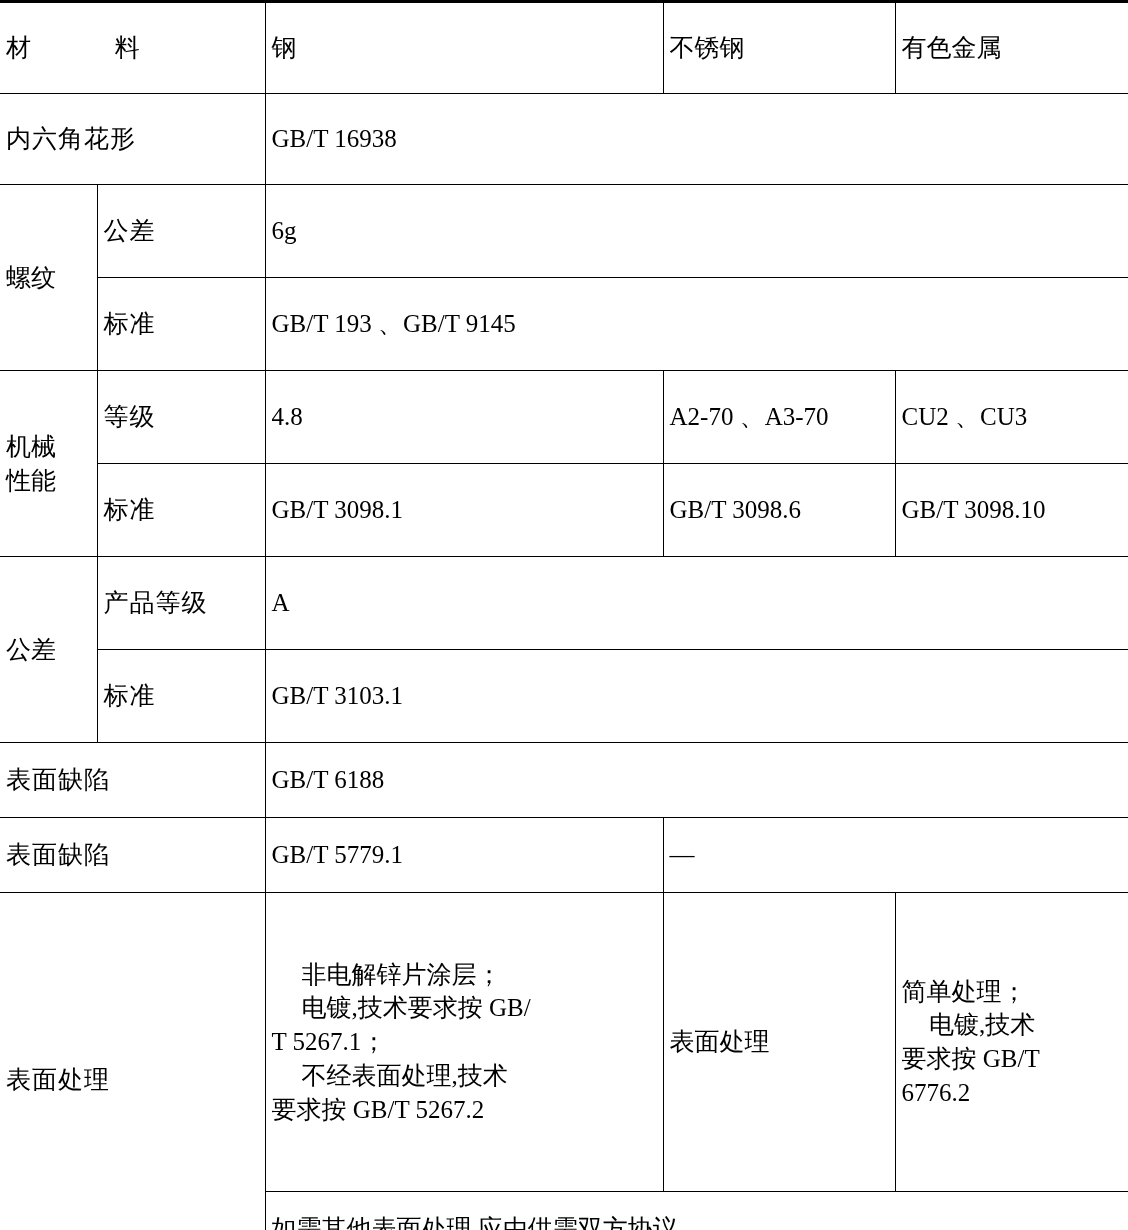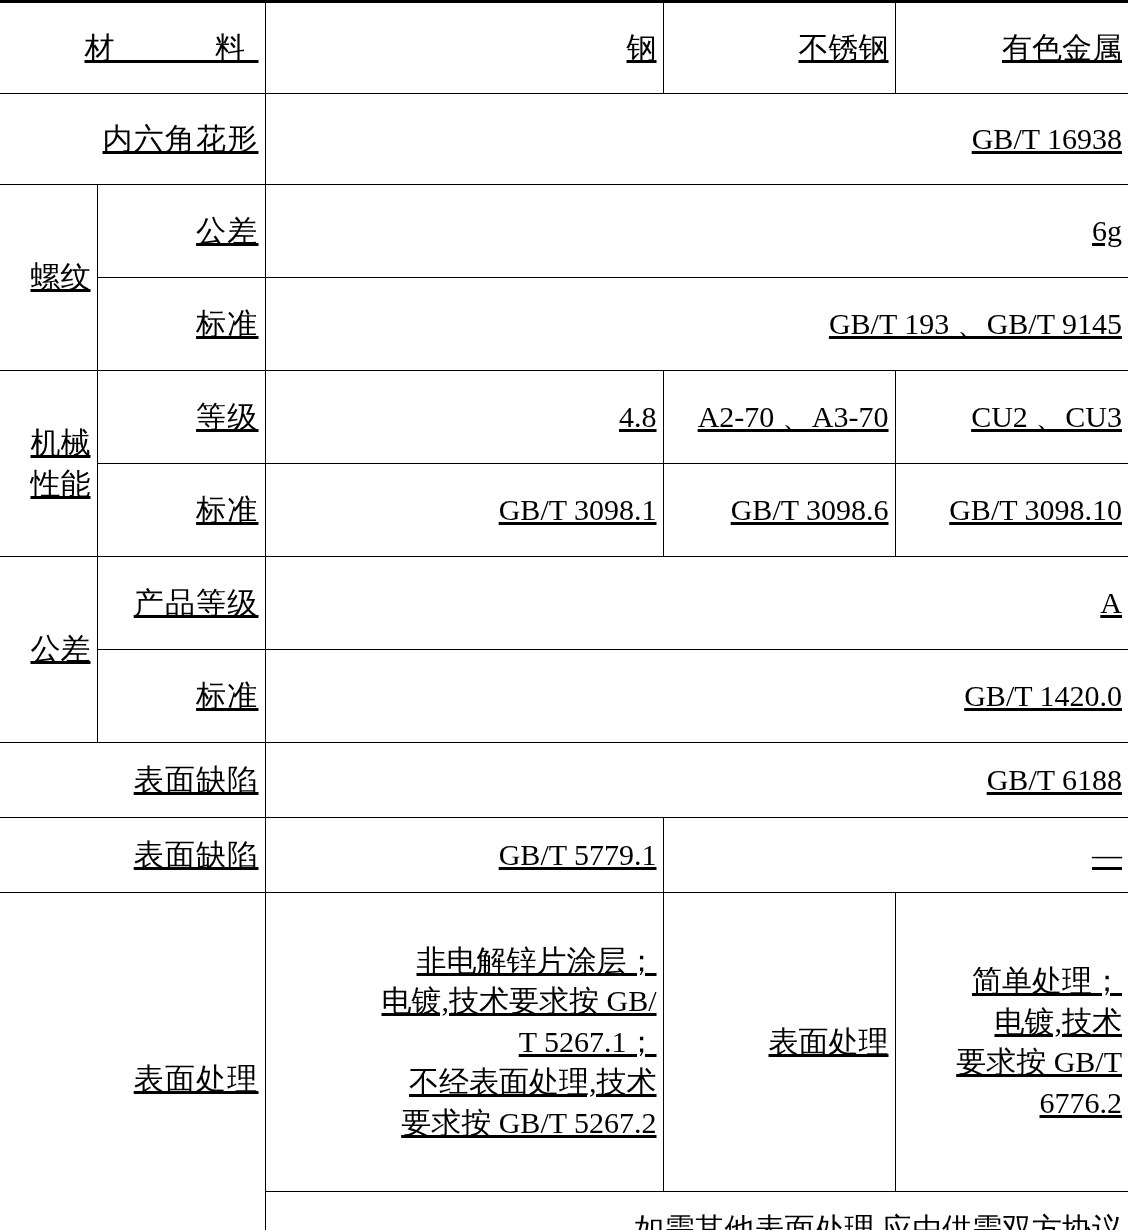--- a/index.html
+++ b/index.html
@@ -23,26 +23,25 @@
     table-layout: fixed;
     width: 1128px;
     height: 1230px;
     border-top: 3px solid #000;
     border-bottom: 3px solid #000;
     border-left: none;
     border-right: none;
   }
   table.spec td {
     border: 1px solid #000;
-    text-align: right;
+    text-align: left;
     vertical-align: middle;
-    font-size: 30px;
+    font-size: 25px;
     line-height: 1.35;
     padding: 4px 6px;
-    text-decoration: underline;
   }
   
   table.spec tr td:first-child { border-left: none; }
   table.spec tr td:last-child  { border-right: none; }
 
   .thick-top { border-top: 3px solid #000 !important; }
 
   .lbl { letter-spacing: 0.04em; }
   .lbl-spread { letter-spacing: 0.45em; padding-left: 0.45em; }
   .vert-label { font-size: 25px; line-height: 1.3; }
@@ -121,21 +120,21 @@
         <td class="latin">GB/T 3098.10</td>
       </tr>
 
       <tr>
         <td rowspan="2" class="vert-label">公差</td>
         <td class="lbl" style="height:84px">产品等级</td>
         <td colspan="3" class="latin">A</td>
       </tr>
       <tr>
         <td class="lbl" style="height:84px">标准</td>
-        <td colspan="3" class="latin">GB/T 1420.0</td>
+        <td colspan="3" class="latin">GB/T 3103.1</td>
       </tr>
 
       <tr>
         <td colspan="2" class="lbl" style="height:66px">表面缺陷</td>
         <td colspan="3" class="latin">GB/T 6188</td>
       </tr>
 
       <tr>
         <td colspan="2" class="lbl" style="height:66px">表面缺陷</td>
         <td class="latin">GB/T 5779.1</td>

